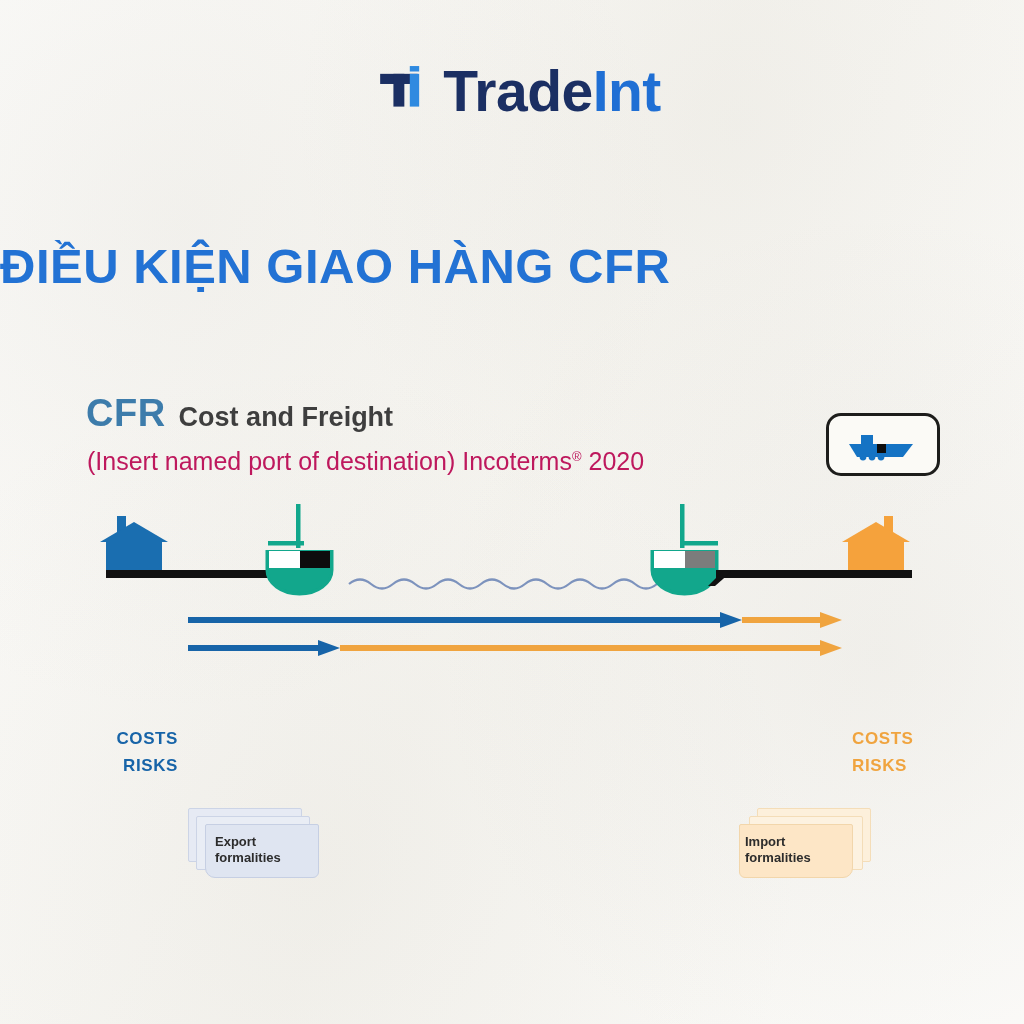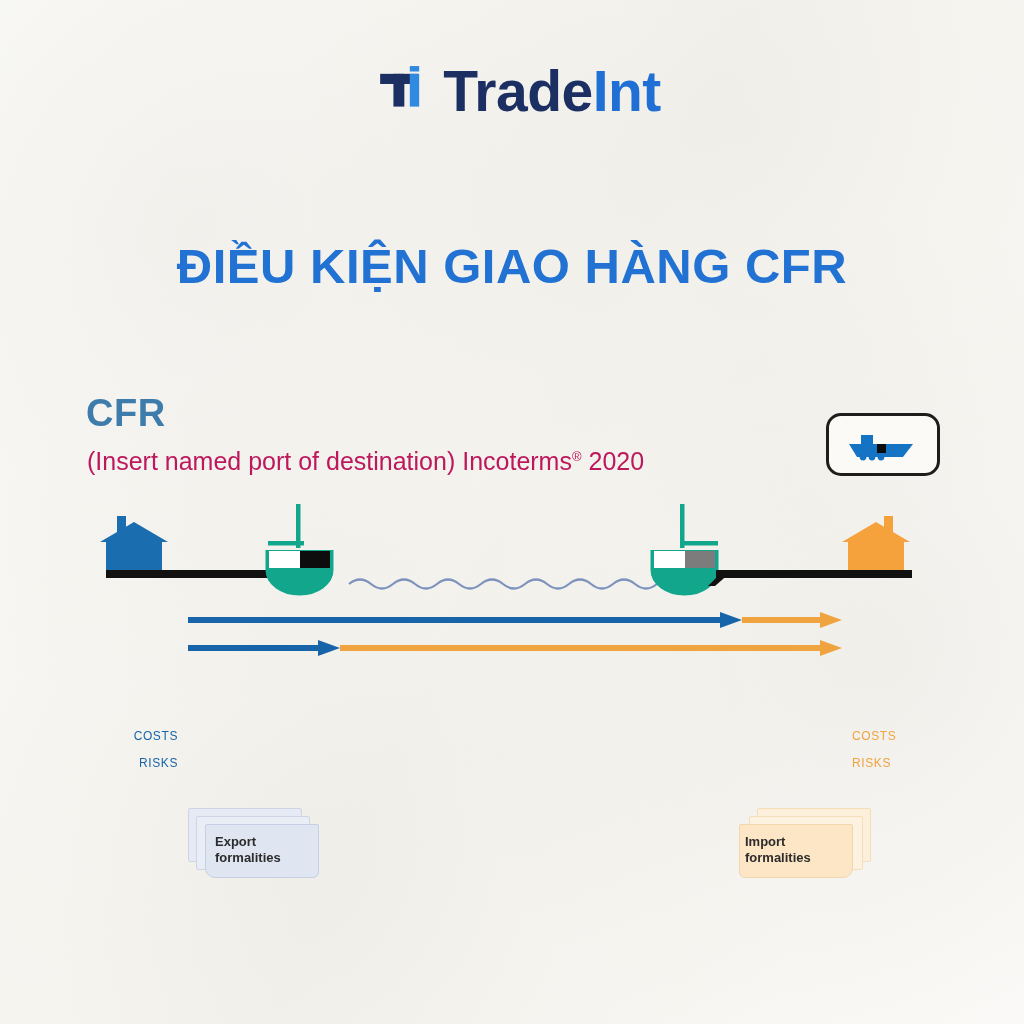--- a/index.html
+++ b/index.html
@@ -41,21 +41,20 @@
     line-height: 1;
     white-space: nowrap;
   }
   .logo-text .part-a { color: #1b2f63; }
   .logo-text .part-b { color: #1f6fd4; }
 
   
   .page-title {
     position: absolute;
     top: 240px; left: 0; right: 0;
-    text-align: center;
     font-size: 49px;
     font-weight: bold;
     color: #2272d4;
     letter-spacing: 0.5px;
     line-height: 1.1;
   }
 
   
   .diagram {
     position: absolute;
@@ -92,22 +91,22 @@
   }
   .mode-badge svg { width: 72px; height: 34px; display: block; }
 
   
   .scene { position: absolute; left: 0; top: 112px; width: 860px; height: 258px; }
   .scene svg { position: absolute; left: 0; top: 0; }
 
   
   .flow-label {
     position: absolute;
-    font-size: 12px;
-    font-weight: normal;
+    font-size: 17px;
+    font-weight: bold;
     letter-spacing: 0.6px;
     white-space: nowrap;
   }
   .flow-label.left { text-align: right; color: #1764a8; }
   .flow-label.right { text-align: left; color: #f0a43f; }
 
   .label-costs-left { left: 0px;   top: 225px; width: 94px; }
   .label-risks-left { left: 0px;   top: 252px; width: 94px; }
   .label-costs-right{ left: 768px; top: 225px; width: 100px; }
   .label-risks-right{ left: 768px; top: 252px; width: 100px; }
@@ -164,20 +163,21 @@
     <span class="part-a">Trade</span><span class="part-b">Int</span>
   </div>
 </div>
 
 <div class="page-title">ĐIỀU KIỆN GIAO HÀNG CFR</div>
 
 <div class="diagram">
 
   <div class="cfr-heading">
     <span class="cfr-code">CFR</span>
+    <span class="cfr-name">Cost and Freight</span>
   </div>
 
   <div class="cfr-sub">
     <span>(Insert named port of destination) Incoterms</span><sup>®</sup>
     <span>2020</span>
   </div>
 
   <div class="mode-badge">
     <svg viewBox="0 0 72 34">
       <path d="M2 16 L66 16 L56 29 L10 29 Z" fill="#1573c4"></path>

